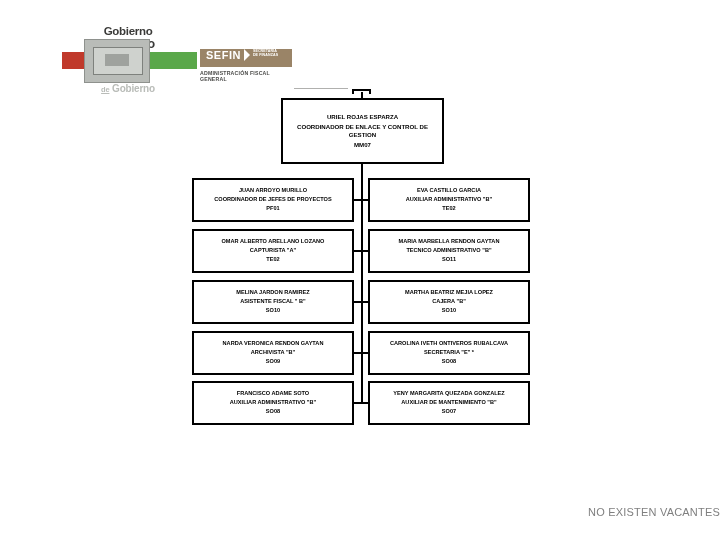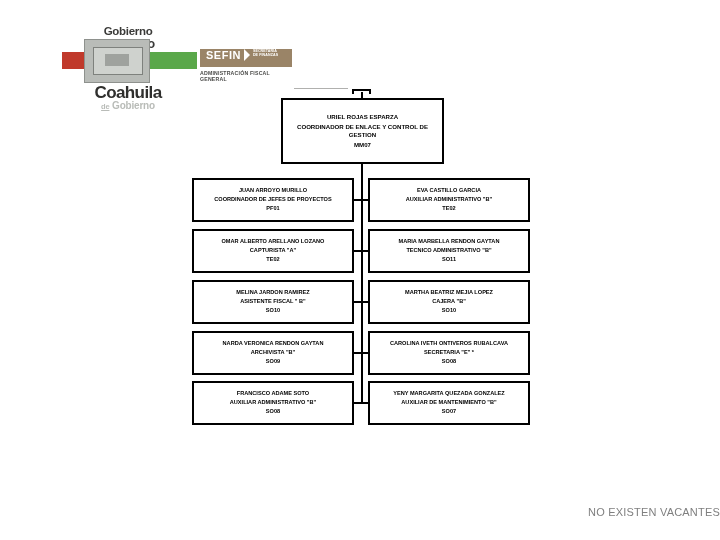--- a/index.html
+++ b/index.html
@@ -309,21 +309,20 @@
 
   <div class="flag-band">
     <div class="flag-green2"></div>
     <div class="flag-green"></div>
     <div class="flag-red"></div>
   </div>
 
   <div class="emblem"></div>
 
   <div class="coahuila-text">
-    <span class="coahuila-main">Coahuila</span>
     <span class="coahuila-sub"><span class="tiny">de</span> <span>Gobierno</span></span>
   </div>
 
   <div class="sefin-block">
     <div class="sefin-bar">
       <span class="sefin-word">SEFIN</span>
       <span class="sefin-arrow"></span>
       <span class="sefin-tag">
         <span>SECRETARÍA</span><br>
         <span>DE FINANZAS</span>

